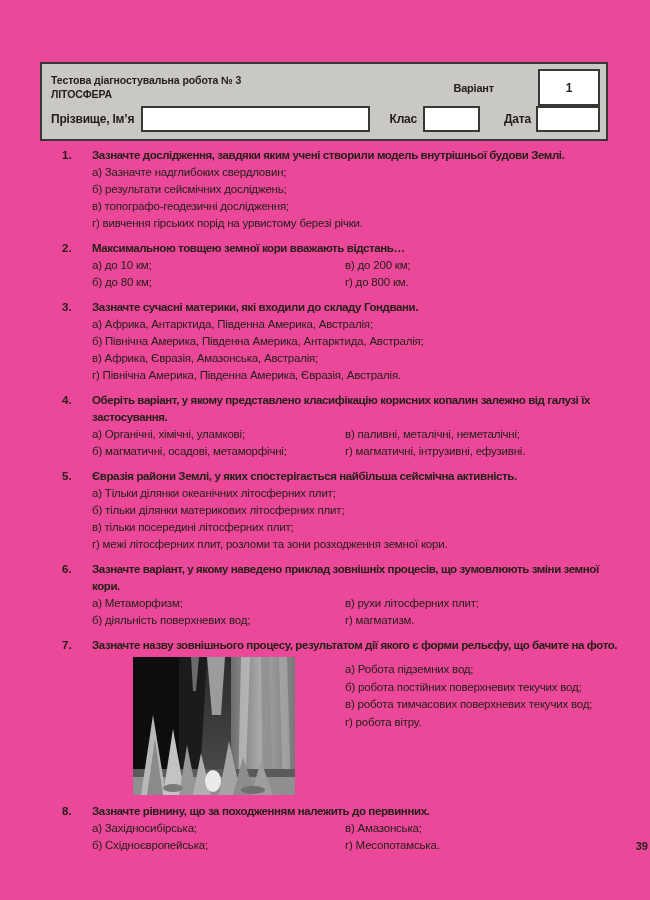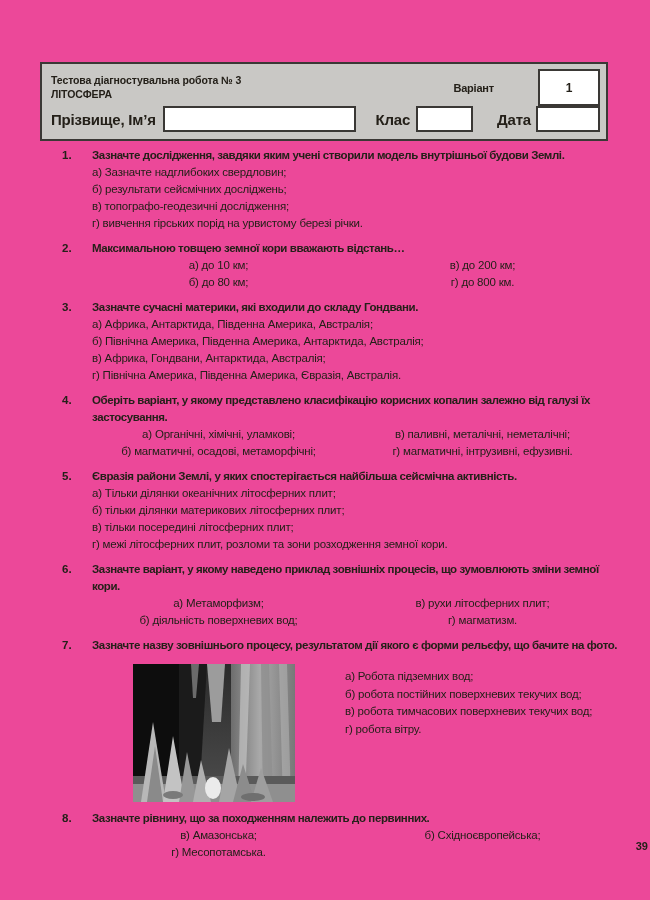--- a/index.html
+++ b/index.html
@@ -22,35 +22,35 @@
   .box-input{
     background:#fff;border:2px solid var(--border,#3a3835);box-sizing:border-box;
     font-family:"Liberation Sans",sans-serif;font-size:12px;color:var(--text,#242019);
     padding:0 5px;outline:none;
   }
   .variant-box{width:62px;height:37px;text-align:center;font-weight:bold;}
   .hdr-row2{
     position:absolute;left:9px;right:6px;bottom:7px;height:26px;
     display:flex;align-items:center;
   }
-  .hdr-lbl{font-weight:bold;font-size:15px;letter-spacing:-0.2px;white-space:nowrap;}
+  .hdr-lbl{font-weight:bold;font-size:12px;letter-spacing:-0.2px;white-space:nowrap;}
   .name-input{flex:1;height:26px;margin-left:7px;}
   .lbl-class{margin-left:20px;}
   .class-input{width:57px;height:26px;margin-left:6px;}
   .lbl-date{margin-left:24px;}
   .date-input{width:64px;height:26px;margin-left:5px;}
   
   .questions{position:absolute;left:62px;top:147px;width:558px;}
   .question{display:flex;margin-bottom:8px;}
   .qnum{width:30px;flex:0 0 30px;font-weight:bold;font-size:11.5px;line-height:17px;}
   .qbody{flex:1;min-width:0;}
   .stem{font-weight:bold;font-size:11.5px;line-height:17px;letter-spacing:-0.4px;}
   .opt{font-size:11.5px;line-height:17px;letter-spacing:-0.2px;}
-  .opts.two{display:grid;grid-template-columns:253px auto;text-align:center;}
-  .q7-row{display:flex;margin-top:10px;}
+  .opts.two{display:grid;grid-template-columns:253px auto;}
+  .q7-row{display:flex;margin-top:3px;}
   .photo{
     width:162px;height:138px;margin-left:41px;flex:0 0 162px;
     background:#222;
   }
   .q7-opts{margin-left:50px;padding-top:4px;}
   .q7-opts .opt{line-height:17.5px;}
   .page-num{position:absolute;top:840px;right:44px;font-weight:bold;font-size:11px;}
 </style>
 </head>
 <body>
@@ -104,21 +104,21 @@
       </div>
     </div>
 
     <div class="question">
       <div class="qnum">3.</div>
       <div class="qbody">
         <div class="stem">Зазначте сучасні материки, які входили до складу Гондвани.</div>
         <div class="opts">
           <div class="opt">а) Африка, Антарктида, Південна Америка, Австралія;</div>
           <div class="opt">б) Північна Америка, Південна Америка, Антарктида, Австралія;</div>
-          <div class="opt">в) Африка, Гондвани, Антарктида, Австралія;</div>
+          <div class="opt">в) Африка, Євразія, Амазонська, Австралія;</div>
           <div class="opt">г) Північна Америка, Південна Америка, Євразія, Австралія.</div>
         </div>
       </div>
     </div>
 
     <div class="question">
       <div class="qnum">4.</div>
       <div class="qbody">
         <div class="stem">Оберіть варіант, у якому представлено класифікацію корисних копалин залежно від галузі їх застосування.</div>
         <div class="opts two">
@@ -206,20 +206,21 @@
           </div>
         </div>
       </div>
     </div>
 
     <div class="question">
       <div class="qnum">8.</div>
       <div class="qbody">
         <div class="stem">Зазначте рівнину, що за походженням належить до первинних.</div>
         <div class="opts two">
+          <div class="opt">а) Західносибірська;</div>
           <div class="opt">в) Амазонська;</div>
           <div class="opt">б) Східноєвропейська;</div>
           <div class="opt">г) Месопотамська.</div>
         </div>
       </div>
     </div>
 
   </div>
 
   <div class="page-num">39</div>

